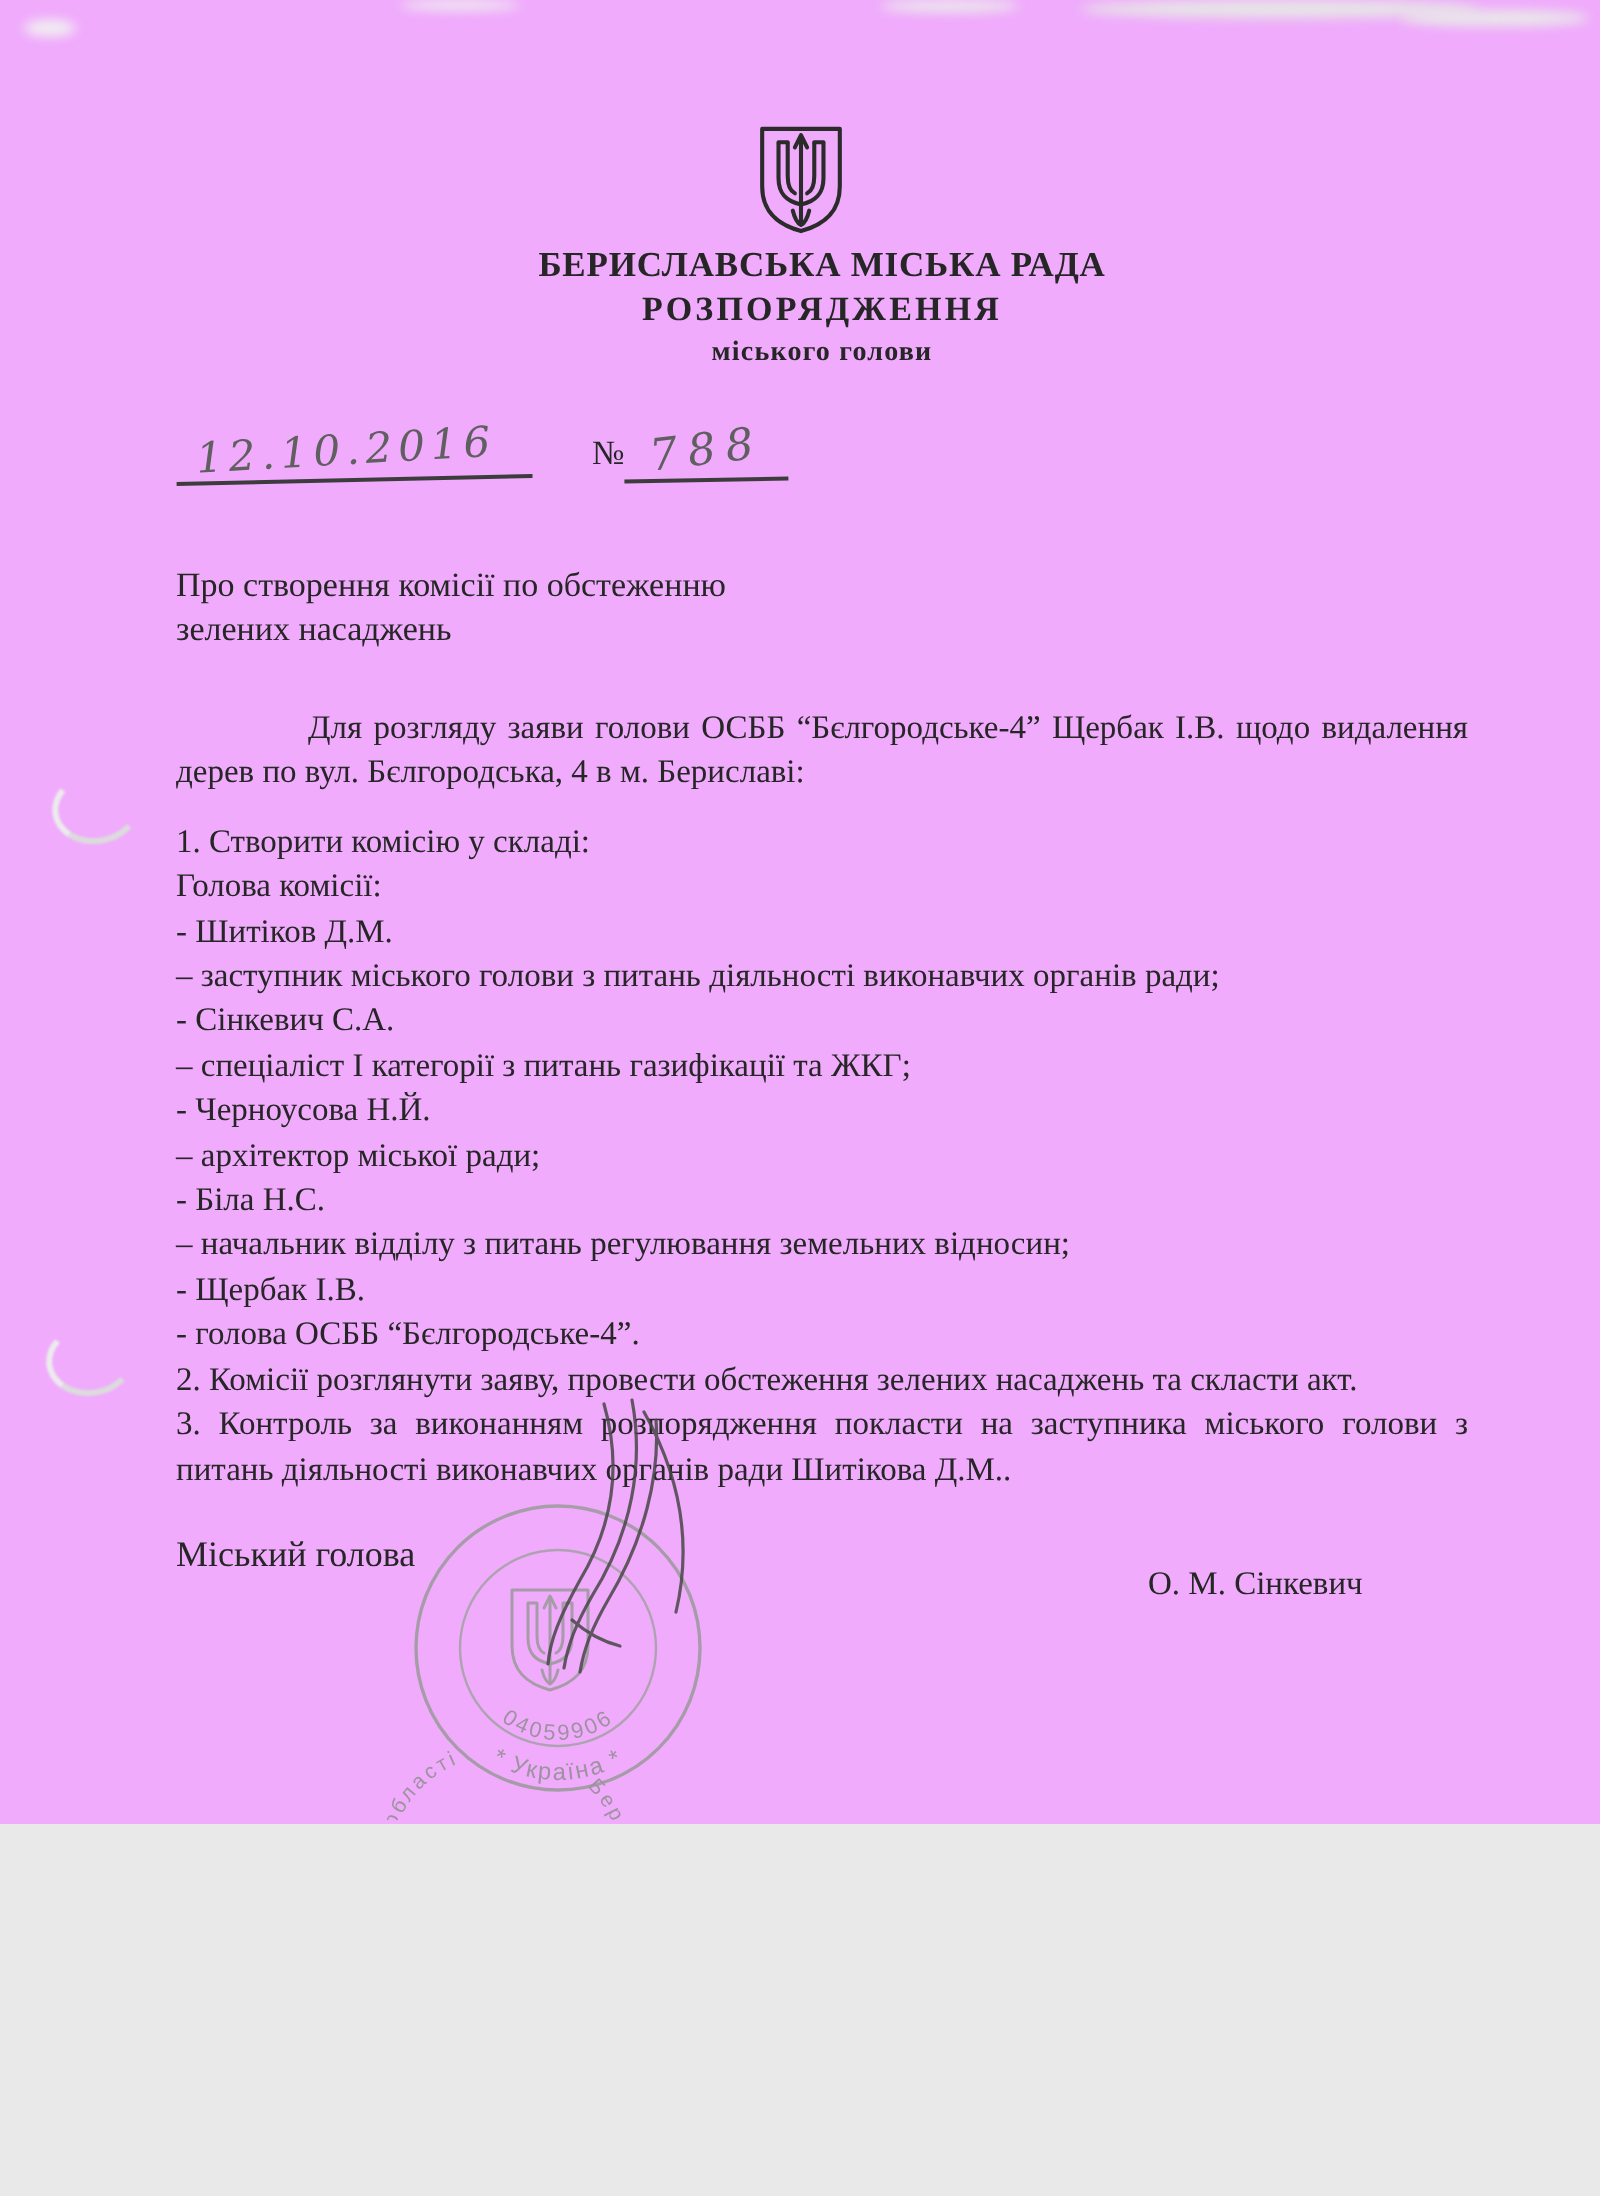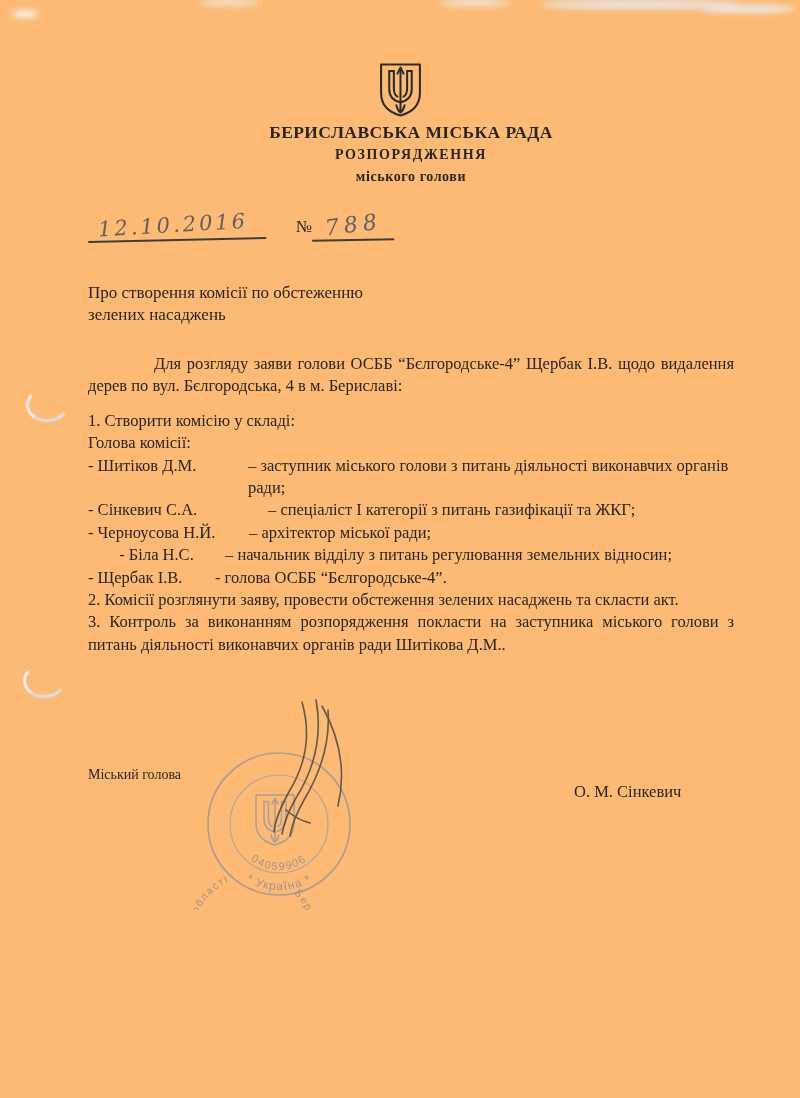--- a/index.html
+++ b/index.html
@@ -1,50 +1,50 @@
 <!DOCTYPE html>
 <html><head>
 <meta charset="utf-8">
 <style>
   html,body{margin:0;padding:0;background:#e9e9e9;}
-  .page{position:relative;width:800px;height:1098px;background:#fdba74;overflow:hidden;
+  .page{position:relative;width:800px;height:912px;background:#f0abfc;overflow:hidden;
         font-family:"Liberation Serif",serif;color:#262626;}
   
   .smudge{position:absolute;border-radius:50%;filter:blur(3px);}
   .punch{position:absolute;width:38px;height:30px;border:3px solid transparent;
          border-bottom-color:#dcdcdc;border-left-color:#ececec;border-radius:50%;
          filter:blur(.6px);}
   
   .emblem{position:absolute;left:377px;top:61px;}
   
   .doc{position:absolute;left:88px;top:0;width:646px;font-size:16.5px;line-height:22.4px;}
   .header{margin-top:121px;text-align:center;}
   .org{font-size:17.5px;line-height:22px;font-weight:bold;letter-spacing:.4px;}
-  .type{font-size:14px;line-height:20px;font-weight:bold;letter-spacing:1.6px;margin-top:2px;}
+  .type{font-size:17px;line-height:20px;font-weight:bold;letter-spacing:1.6px;margin-top:2px;}
   .sub{font-size:14px;line-height:18px;font-weight:bold;letter-spacing:.6px;margin-top:3px;}
   .dateline{margin-top:28px;height:36px;white-space:nowrap;}
   .hand{font-family:"DejaVu Serif",serif;font-style:italic;color:#5f5f5f;}
   .d-line{display:inline-block;width:168px;border-bottom:2px solid #3c3c3c;
           transform:rotate(-1.3deg);padding:0 0 1px 10px;}
   .d-line .hand{display:inline-block;font-size:21px;letter-spacing:3px;transform:rotate(-2deg);}
   .no-sign{font-size:17px;margin-left:30px;}
   .n-line{display:inline-block;width:82px;border-bottom:2px solid #3c3c3c;text-align:center;
           transform:rotate(-1deg);padding-bottom:1px;}
   .n-line .hand{display:inline-block;font-size:22px;letter-spacing:5px;transform:rotate(-6deg);}
   .subject{margin-top:32px;font-size:17px;line-height:21.5px;}
   .para{text-align:justify;}
   .intro{margin-top:28px;text-indent:66px;}
   .item1{margin-top:12px;}
   .lbl{font-weight:normal;}
-  .crow{display:flex;align-items:flex-start;}
+  .crow{display:flex;align-items:flex-start;flex-direction:column;}
   .crow .nm{flex:0 0 auto;}
   .crow .rl{flex:1 1 auto;}
-  .w1{width:160px;} .w2{width:161px;} .w3{width:180px;} .w4{width:137px;text-align:center;} .w5{width:127px;}
+  .w1{width:160px;} .w2{width:161px;} .w3{width:180px;} .w4{width:137px;} .w5{width:127px;}
   
-  .sig-left{position:absolute;left:88px;top:767px;font-size:14px;}
+  .sig-left{position:absolute;left:88px;top:767px;font-size:18px;}
   .sig-right{position:absolute;left:574px;top:782px;font-size:16.5px;}
   .stamp-svg{position:absolute;left:190px;top:690px;}
   .stamp-text{font-family:"Liberation Sans",sans-serif;fill:#8f8f8f;}
 </style>
 </head>
 <body>
 
 <div class="page">
 
   <div class="smudge" style="left:440px;top:0;width:70px;height:6px;background:#ececec;"></div>

